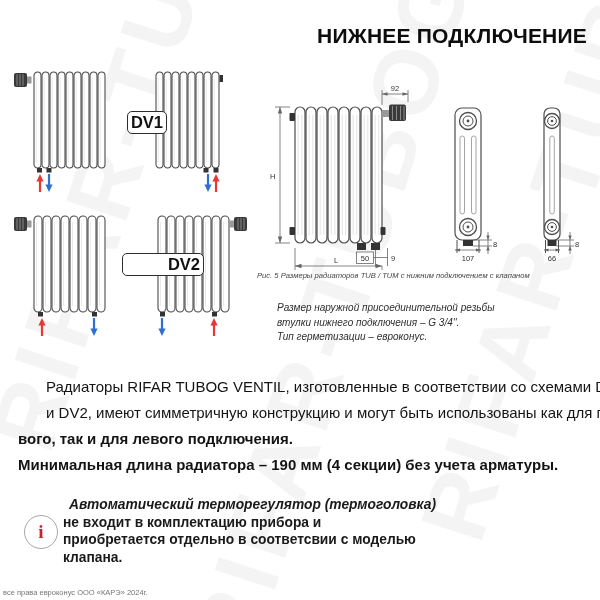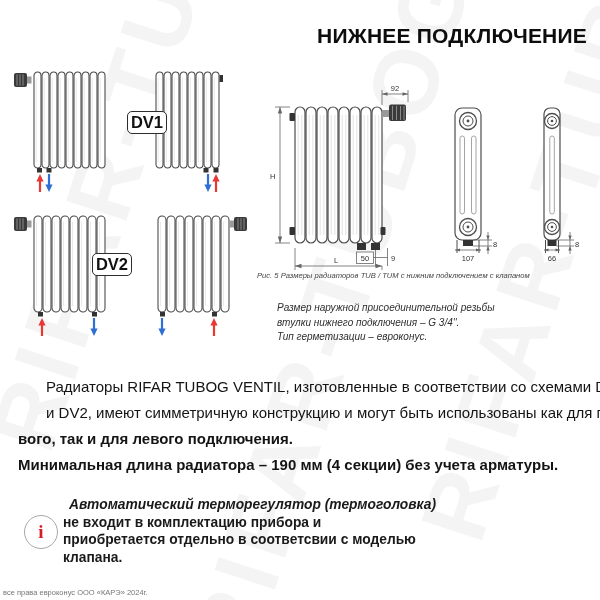--- a/index.html
+++ b/index.html
@@ -177,21 +177,21 @@
     <rect x="10" y="102" width="5" height="4.5" fill="#333"></rect>
       <rect x="62" y="102" width="5" height="4.5" fill="#333"></rect>
     <g>
         <use href="#arrD" x="12" y="108"></use>
       </g>
     <g>
         <use href="#arrU" x="64" y="108"></use>
       </g>
   </svg>
 
-  <div class="dvbox" style="left:92px;top:253px;">DV2</div>
+  <div class="dvbox" style="left:122px;top:253px;padding-left:42px;">DV2</div>
 
   <svg class="abs" style="left:270px;top:80px;" width="155" height="195" viewBox="0 0 155 195">
     <g stroke="#666" stroke-width="0.8" fill="none">
       <line x1="20" y1="27" x2="5" y2="27"></line>
         <line x1="20" y1="163" x2="5" y2="163"></line>
         <line x1="10" y1="27" x2="10" y2="163"></line>
     </g>
     <polygon points="10,27 7.8,33.5 12.2,33.5" fill="#666"></polygon>
     <polygon points="10,163 7.8,156.5 12.2,156.5" fill="#666"></polygon>
     <text x="0" y="99" class="dimtext">H</text>

